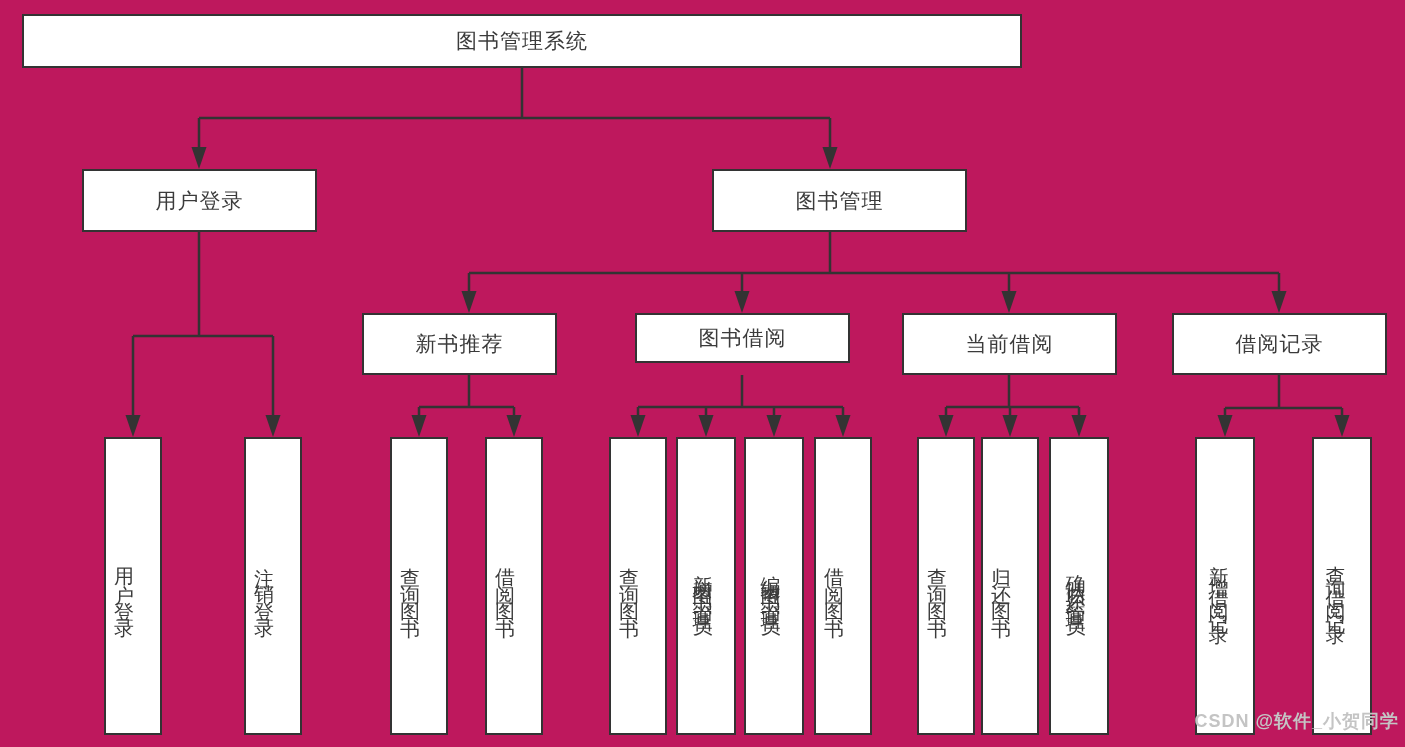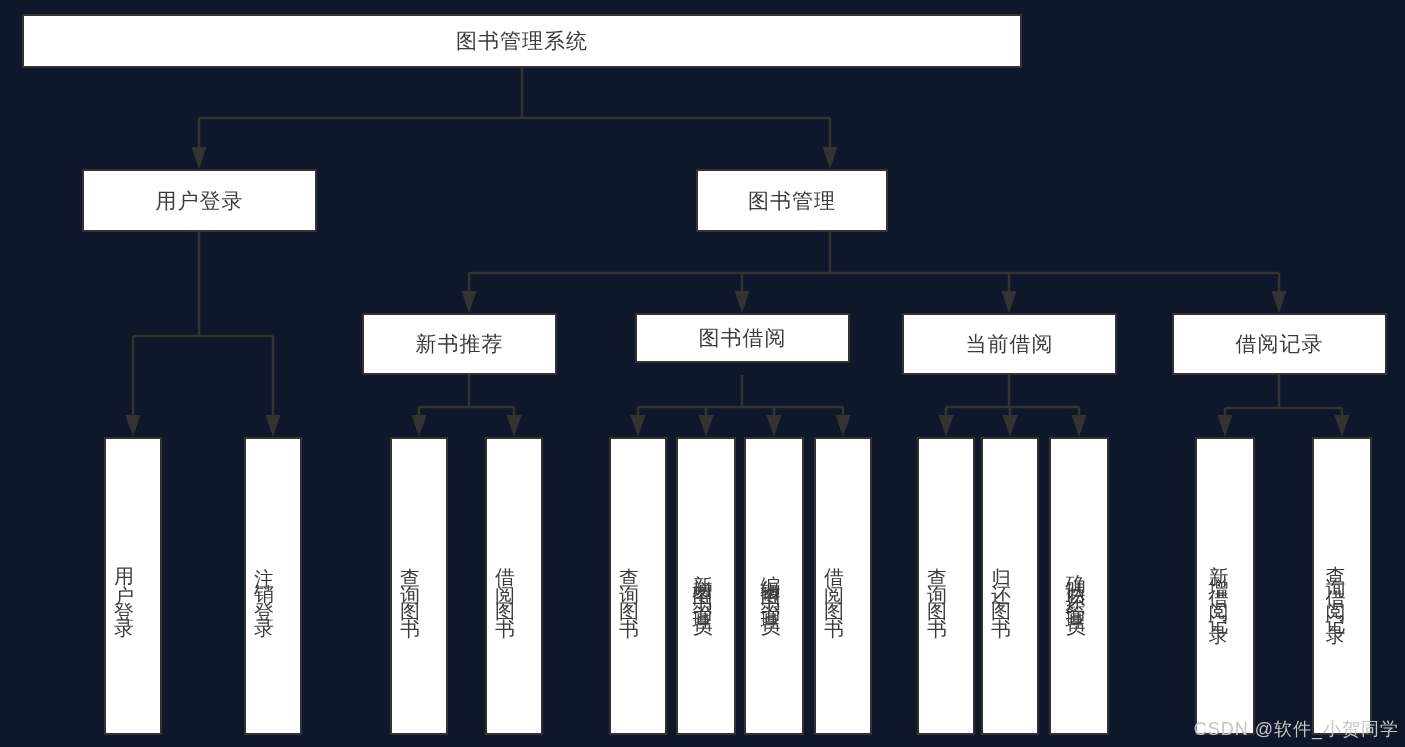--- a/index.html
+++ b/index.html
@@ -1,19 +1,19 @@
 <!DOCTYPE html>
 <html><head>
 <meta charset="utf-8">
 <style>
   html,body{margin:0;padding:0;background:#ffffff;}
   .canvas{
     position:relative;
     width:1405px;height:747px;
-    background:#0f172a;
+    background:#be185d;
     font-family:"Liberation Sans","DejaVu Sans",sans-serif;
     overflow:hidden;
   }
   .wires{position:absolute;left:0;top:0;width:1405px;height:747px;}
   .node{
     position:absolute;
     box-sizing:border-box;
     border:2px solid #333333;
     background:#ffffff;
     display:flex;align-items:center;justify-content:center;
@@ -29,25 +29,26 @@
     text-orientation:mixed;
     font-size:20px;
     line-height:1;
     white-space:nowrap;
   }
   .ls4 span{letter-spacing:17px;margin-block-end:-17px;}
   .ls6 span{letter-spacing:12px;margin-block-end:-12px;}
   .ls9 span{letter-spacing:6px;margin-block-end:-6px;}
   .watermark{
     position:absolute;
-    right:6px;bottom:6px;
+    right:6px;bottom:14px;
     font-size:18px;
     color:#c4c4c4;
     letter-spacing:1px;
     white-space:nowrap;
+    font-weight:bold;
   }
 </style>
 </head>
 <body>
 
 <div class="canvas">
 
   <svg class="wires" viewBox="0 0 1405 747" xmlns="http://www.w3.org/2000/svg">
     <g stroke="#333333" stroke-width="2.5" fill="none">
 
@@ -95,21 +96,21 @@
     </g>
   </svg>
 
   <div class="node branch" style="left:22px;top:14px;width:1000px;height:54px">
     <span>图书管理系统</span>
   </div>
 
   <div class="node branch" style="left:82px;top:169px;width:235px;height:63px">
     <span>用户登录</span>
   </div>
-  <div class="node branch" style="left:696px;top:169px;width:192px;height:63px">
+  <div class="node branch" style="left:712px;top:169px;width:255px;height:63px">
     <span>图书管理</span>
   </div>
 
   <div class="node branch" style="left:362px;top:313px;width:195px;height:62px">
     <span>新书推荐</span>
   </div>
   <div class="node branch" style="left:635px;top:313px;width:215px;height:50px">
     <span>图书借阅</span>
   </div>
   <div class="node branch" style="left:902px;top:313px;width:215px;height:62px">

